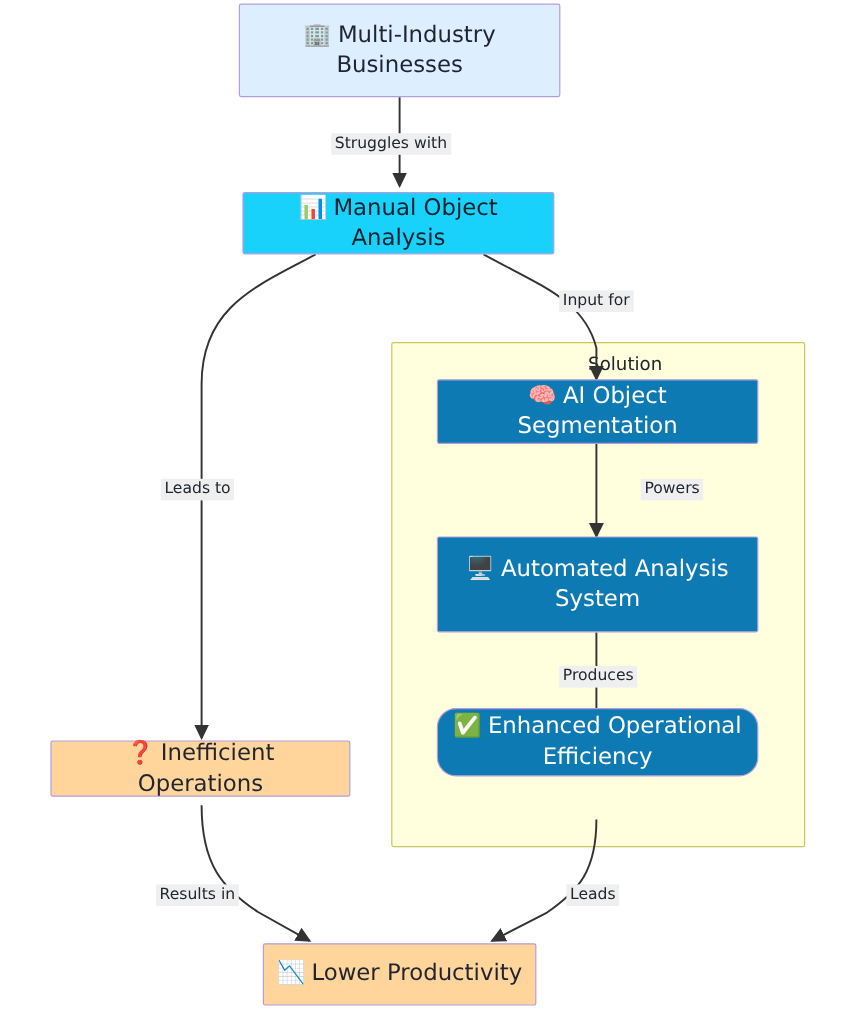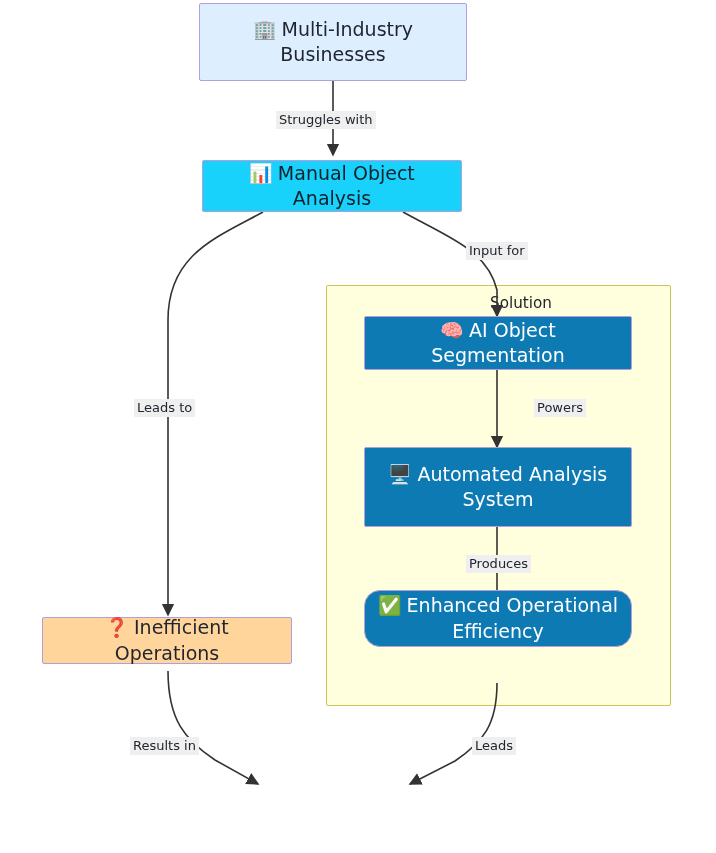--- a/index.html
+++ b/index.html
@@ -132,20 +132,23 @@
   </div>
 
   <div class="node node-solution" style="left:364px; top:590px; width:268px; height:57px;border-radius:16px;">
     <span class="nlabel"><span class="emoji">✅</span><span>Enhanced Operational</span><br><span>Efficiency</span></span>
   </div>
 
   <div class="node node-bad" style="left:42px; top:617px; width:250px; height:47px;">
     <span class="nlabel"><span class="emoji">❓</span><span>Inefficient Operations</span></span>
   </div>
 
+  <div class="node node-bad" style="left:219px; top:786px; width:228px; height:52px;">
+    <span class="nlabel"><span class="emoji">📉</span><span>Lower Productivity</span></span>
+  </div>
 
   <div class="edge-label" style="left:276px; top:111px;">Struggles with</div>
 
   <div class="edge-label" style="left:466px; top:242px;">Input for</div>
 
   <div class="edge-label" style="left:134px; top:399px;">Leads to</div>
 
   <div class="edge-label" style="left:490px; top:399px;margin-left:44px;">Powers</div>
 
   <div class="edge-label" style="left:466px; top:555px;">Produces</div>

